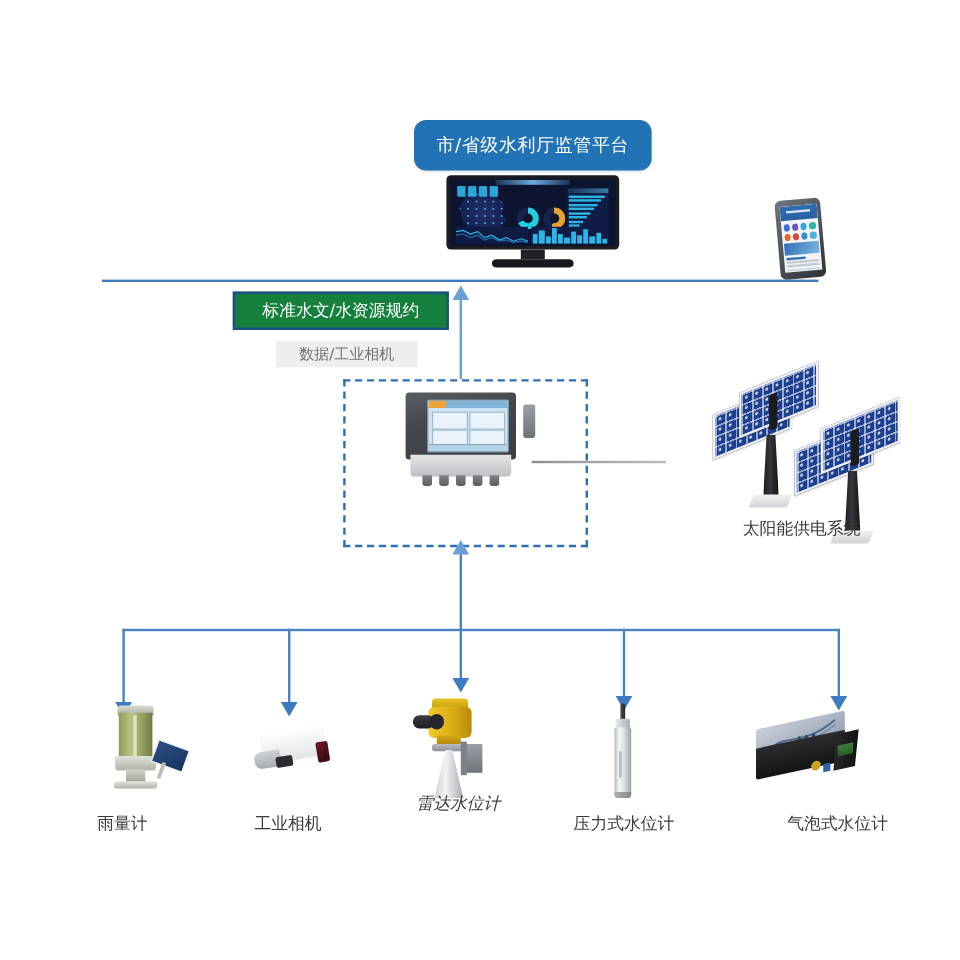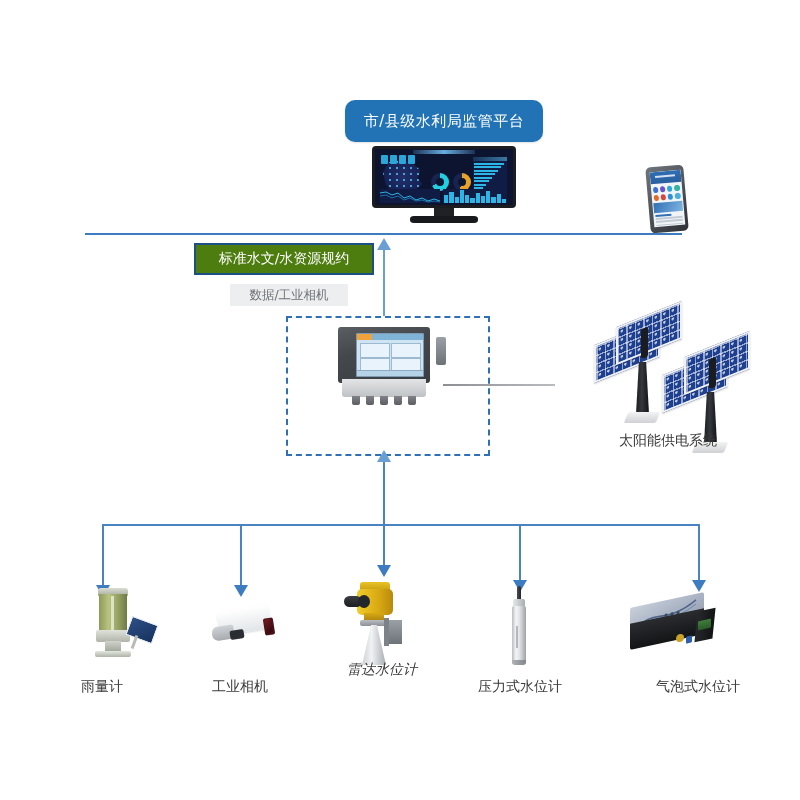--- a/index.html
+++ b/index.html
@@ -26,21 +26,21 @@
     box-shadow:0 1px 2px rgba(0,0,0,.12);
     white-space:nowrap;
   }
   #pill-province{left:86px;top:126px;width:182px;height:42px;}
   #pill-city{left:345px;top:100px;width:198px;height:42px;}
   #pill-app{left:608px;top:112px;width:168px;height:42px;}
 
   
   #proto-box{
     position:absolute;left:194px;top:243px;width:176px;height:28px;
-    background:#4d7c0f;border:2px solid #1b4f85;
+    background:#15803d;border:2px solid #1b4f85;
     color:#ffffff;font-size:14px;
     display:flex;align-items:center;justify-content:center;
     white-space:nowrap;
   }
   #transfer-box{
     position:absolute;left:230px;top:284px;width:118px;height:22px;
     background:#eceef0;color:#6f7276;font-size:12.5px;
     display:flex;align-items:center;justify-content:center;
     white-space:nowrap;
   }
@@ -269,21 +269,21 @@
   .ph-list{position:absolute;left:2px;top:43px;width:27px;height:10px;}
   .ph-list i{display:block;height:1.6px;margin-bottom:1.6px;background:#c3ccd4;}
   .ph-list i.blue{background:#2f6fb5;width:60%;}
 </style>
 </head>
 <body>
 
 <div class="stage">
 
   <div class="pill" id="pill-city">
-    <span>市/县级水利局监管平台</span>
+    <span>市/省级水利厅监管平台</span>
   </div>
 
   <div id="monitor">
     <div class="mon-bezel">
       <div class="mon-screen">
         <div class="mon-title"></div>
         <div class="mon-map"></div>
         <div class="mon-map-dots"></div>
         <div class="mon-kpis">
           <span class="mon-kpi"></span>

